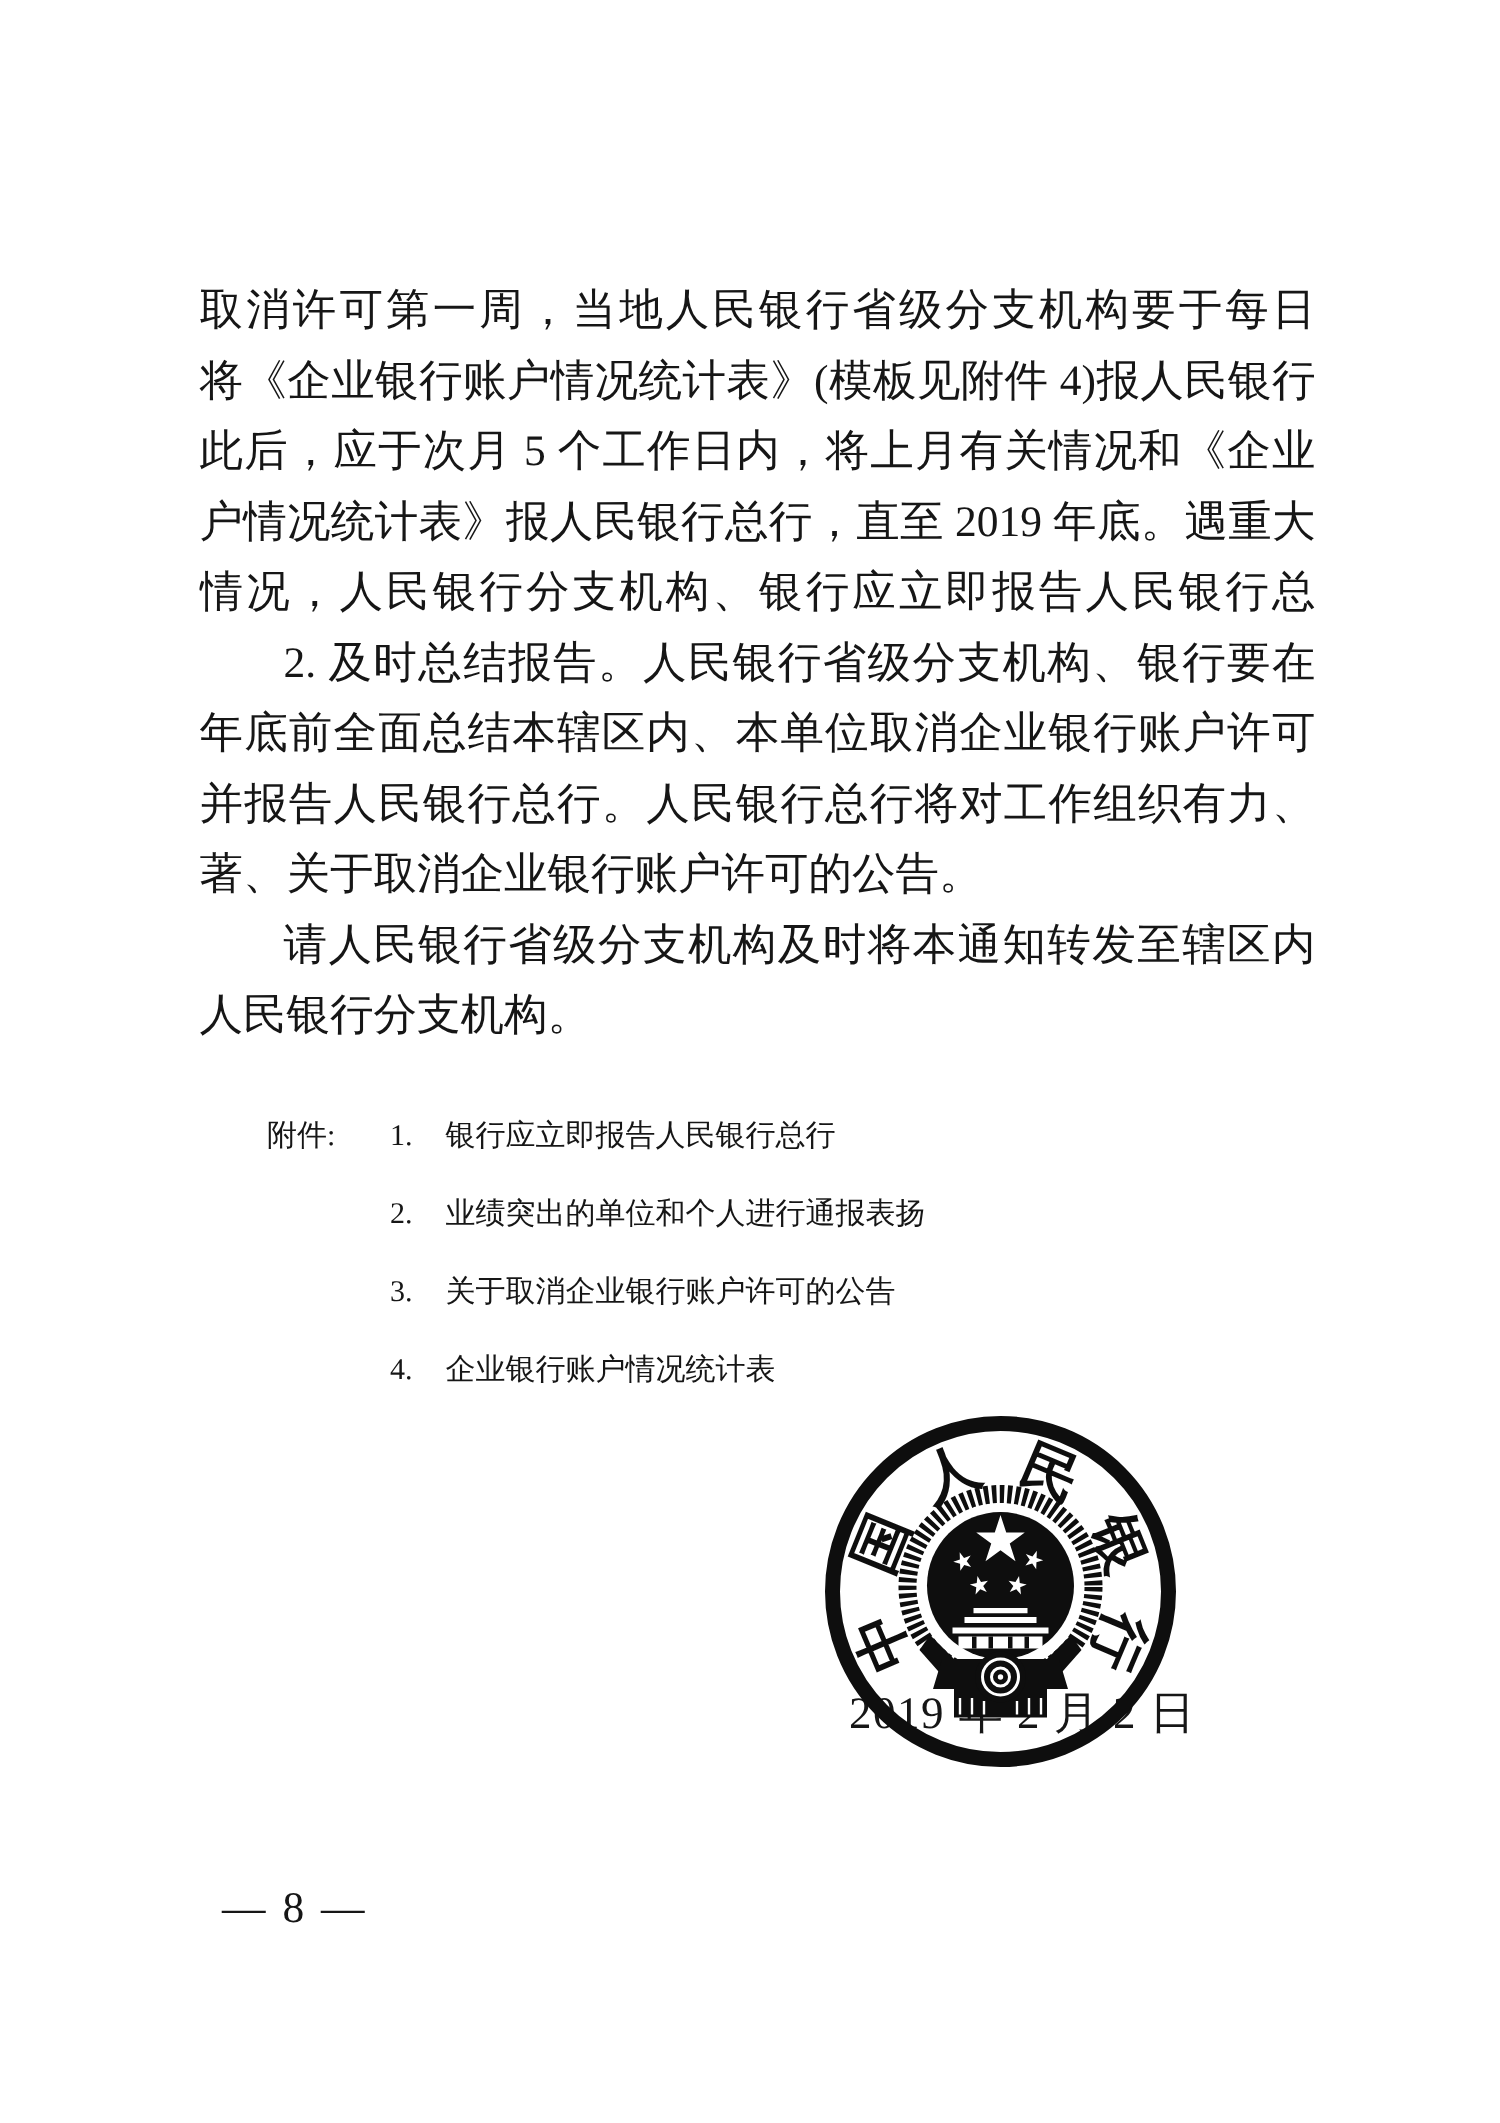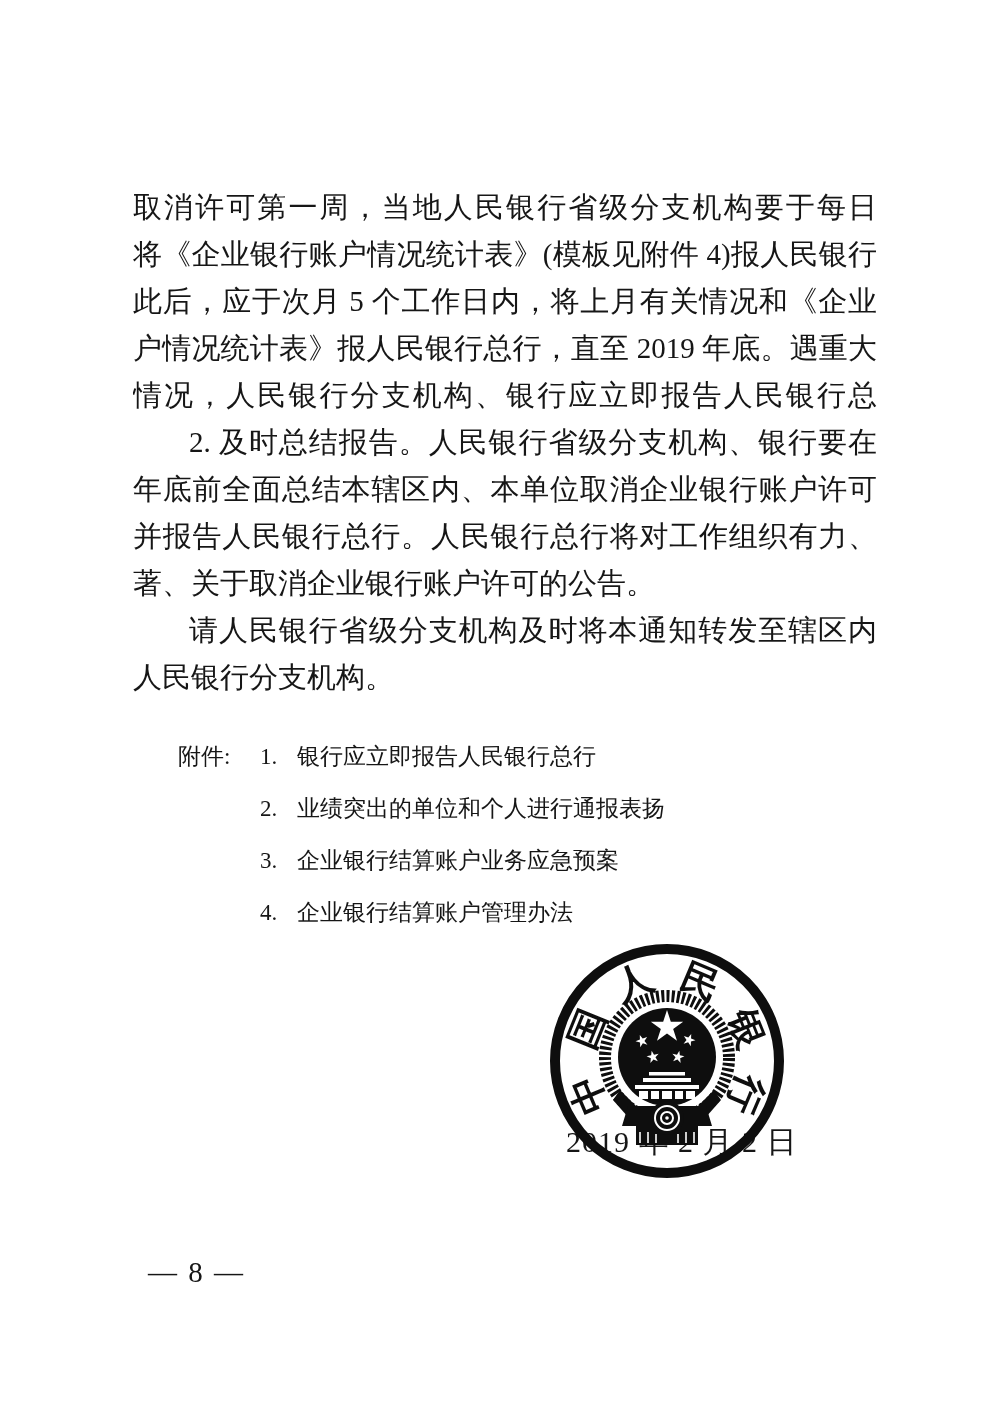--- a/index.html
+++ b/index.html
@@ -30,21 +30,21 @@
     overflow: hidden;
   }
   .line.end { text-align-last: left; }
   .line.ind { text-indent: 56px; }
   
   .attachments {
     position: absolute;
     left: 133px;
     top: 731px;
     width: 744px;
-    font-size: 23px;
+    font-size: 20px;
   }
   .att-row { position: relative; height: 52px; line-height: 52px; }
   .att-label { position: absolute; left: 45px; }
   .att-num   { position: absolute; left: 127px; }
   .att-text  { position: absolute; left: 164px; }
   
   .seal-date {
     position: absolute;
     left: 566px;
     top: 1122px;
@@ -96,25 +96,25 @@
       <span class="att-label">附件:</span>
       <span class="att-num">1.</span>
       <span class="att-text">银行应立即报告人民银行总行</span>
     </div>
     <div class="att-row">
       <span class="att-num">2.</span>
       <span class="att-text">业绩突出的单位和个人进行通报表扬</span>
     </div>
     <div class="att-row">
       <span class="att-num">3.</span>
-      <span class="att-text">企业银行结算账户业务应急预案</span>
+      <span class="att-text">关于取消企业银行账户许可的公告</span>
     </div>
     <div class="att-row">
       <span class="att-num">4.</span>
-      <span class="att-text">企业银行结算账户管理办法</span>
+      <span class="att-text">企业银行账户情况统计表</span>
     </div>
   </div>
 
   <div class="seal-date">2019 年 2 月 2 日</div>
 
   <svg class="seal" width="262" height="262" viewBox="0 0 262 262" aria-label="seal">
     <defs>
       <path id="star" d="M0,-1 L0.225,-0.309 L0.951,-0.309 L0.363,0.118 L0.588,0.809 L0,0.382 L-0.588,0.809 L-0.363,0.118 L-0.951,-0.309 L-0.225,-0.309 Z"></path>
     </defs>
 

